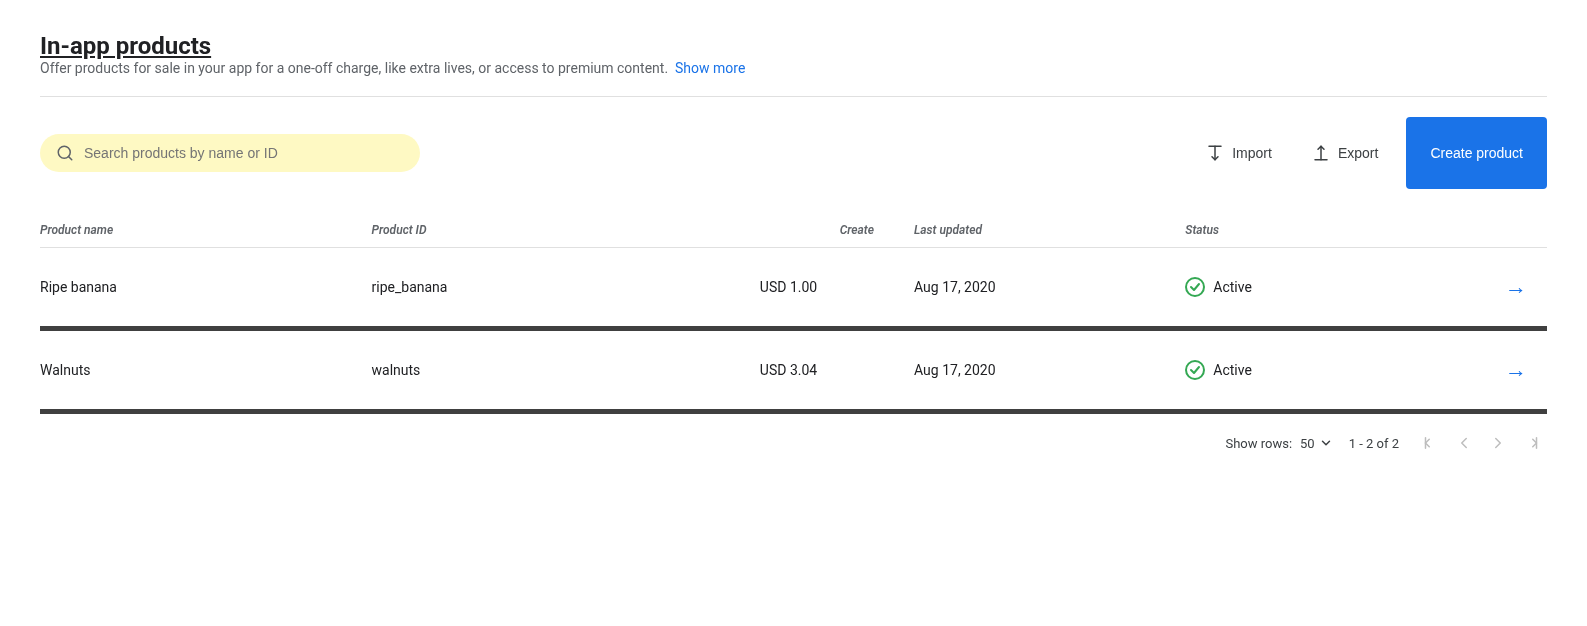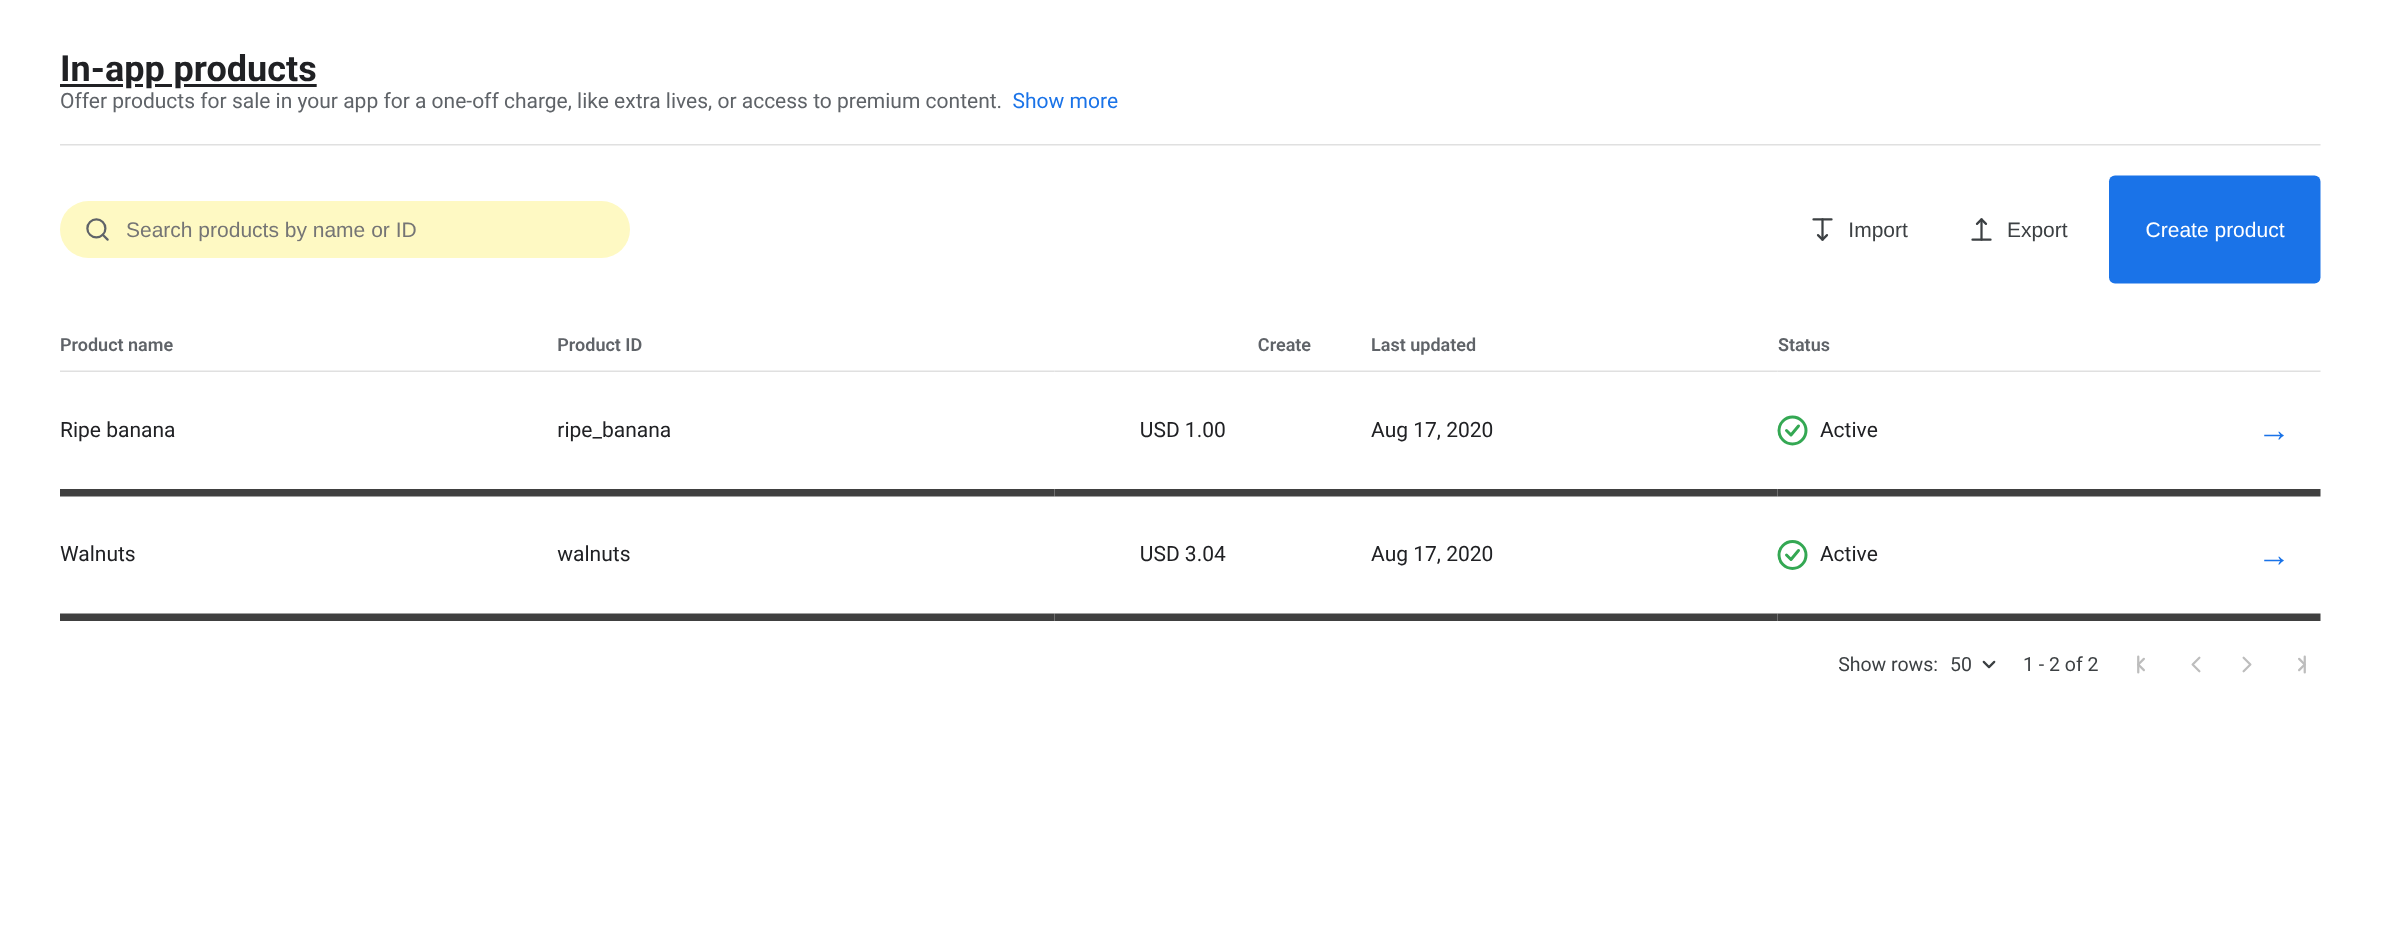--- a/index.html
+++ b/index.html
@@ -80,20 +80,21 @@
       font-weight: 500;
       cursor: pointer;
       white-space: nowrap;
     }
     table {
       width: 100%;
       border-collapse: collapse;
     }
     thead tr {
       border-bottom: 1px solid #e0e0e0;
+      font-style: italic;
     }
     th {
       text-align: left;
       font-size: 12px;
       font-weight: 600;
       color: #5f6368;
       padding: 10px 12px 10px 0;
       white-space: nowrap;
     }
     td {

